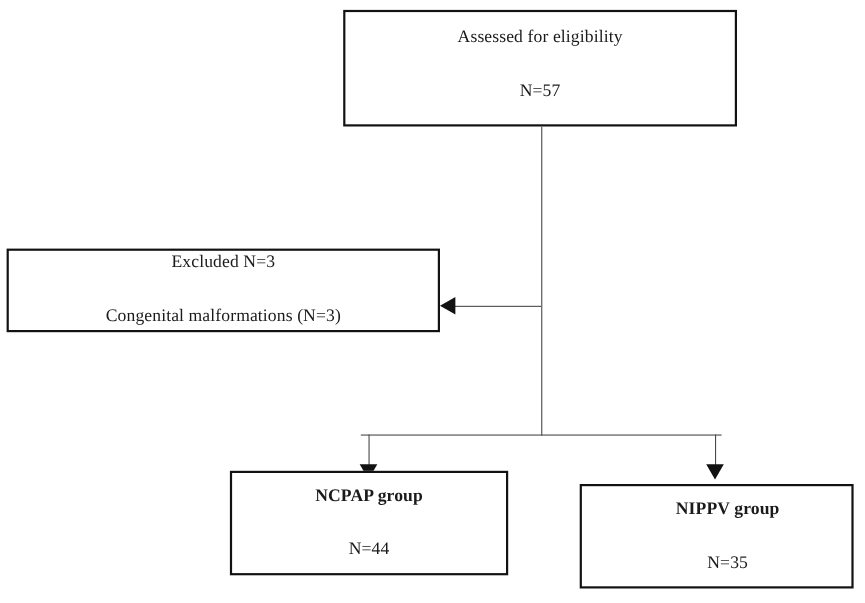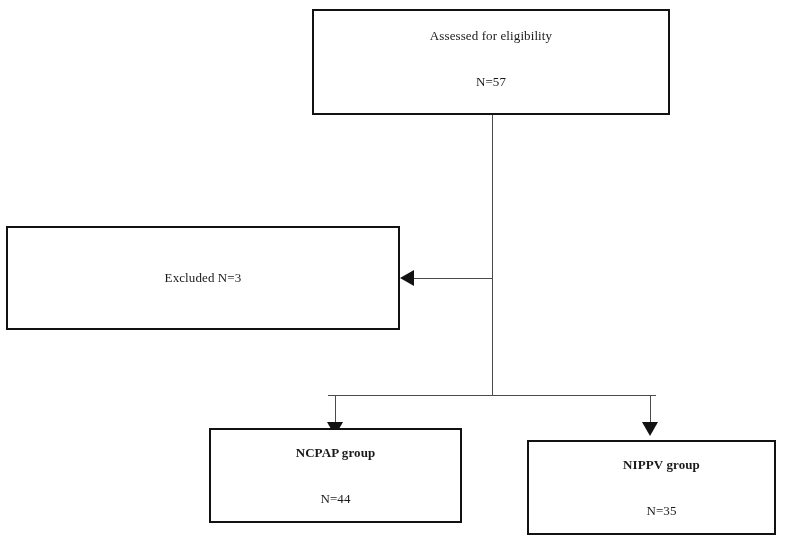--- a/index.html
+++ b/index.html
@@ -26,21 +26,21 @@
     border: 2.5px solid #121212;
     background: #ffffff;
     display: flex;
     flex-direction: column;
     align-items: center;
     justify-content: center;
     text-align: center;
   }
   .node .line {
     display: block;
-    font-size: 13px;
+    font-size: 16px;
     line-height: 1.05;
     letter-spacing: 0.1px;
     white-space: nowrap;
   }
   .node .line.gap {
     margin-top: 32px;
   }
   .node .line.bold {
     font-weight: bold;
   }
@@ -49,21 +49,21 @@
     left: 312px;
     top: 9px;
     width: 358px;
     height: 106px;
     padding-bottom: 6px;
   }
   #node-excluded {
     left: 6px;
     top: 226px;
     width: 394px;
-    height: 104px;
+    height: 76px;
   }
   #node-ncpap {
     left: 209px;
     top: 428px;
     width: 253px;
     height: 95px;
   }
   #node-nippv {
     left: 527px;
     top: 440px;
@@ -155,20 +155,21 @@
   <div class="arrow arrow-down" id="arrow-to-ncpap"></div>
   <div class="arrow arrow-down" id="arrow-to-nippv"></div>
 
   <div class="node" id="node-assessed">
     <span class="line">Assessed for eligibility</span>
     <span class="line gap">N=57</span>
   </div>
 
   <div class="node" id="node-excluded">
     <span class="line">Excluded N=3</span>
+    <span class="line gap">Congenital malformations (N=3)</span>
   </div>
 
   <div class="node" id="node-ncpap">
     <span class="line bold">NCPAP group</span>
     <span class="line gap">N=44</span>
   </div>
 
   <div class="node" id="node-nippv">
     <span class="line bold">NIPPV group</span>
     <span class="line gap">N=35</span>

